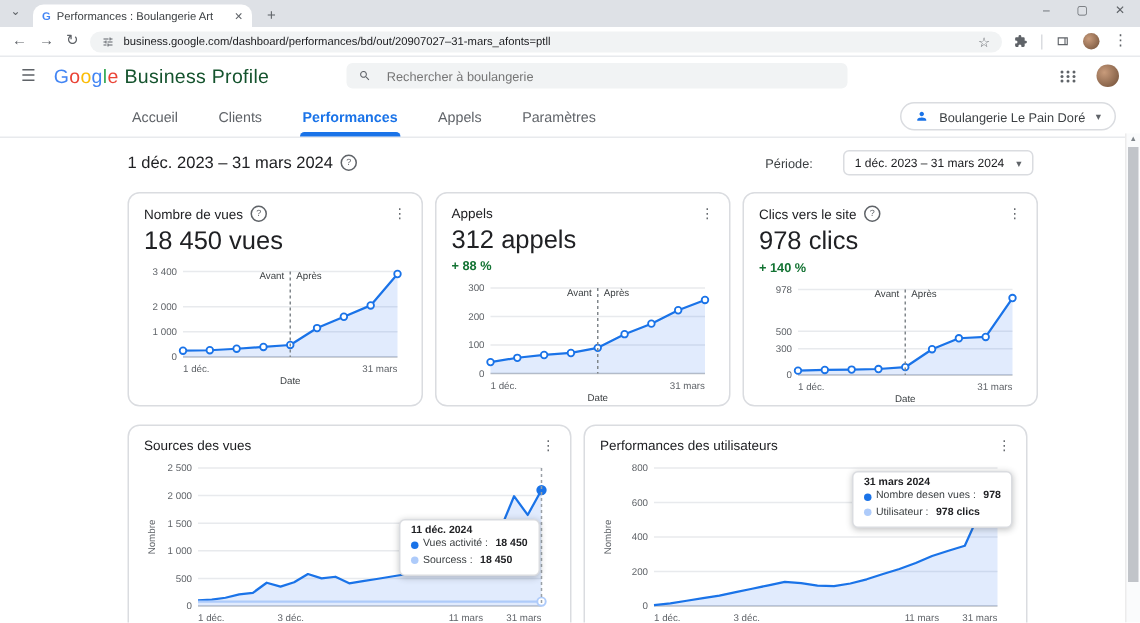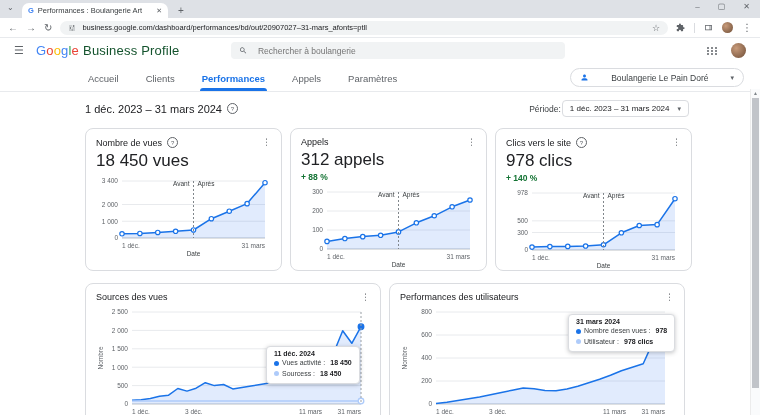--- a/index.html
+++ b/index.html
@@ -42,28 +42,28 @@
   .avatar-md{width:15px;height:15px;border-radius:50%;
              background:radial-gradient(circle at 35% 35%, #c89b7b, #6d4c35);}
   
   .nav-row{height:28px;border-bottom:1px solid #e8eaed;position:relative;}
   .tabs{display:flex;gap:27px;margin-left:88px;height:100%;align-items:flex-end;}
   .nav-tab{font-size:9.5px;color:#5f6368;padding-bottom:7px;position:relative;}
   .nav-tab.active{color:#1a73e8;font-weight:700;}
   .nav-tab.active::after{content:"";position:absolute;left:-2px;right:-2px;bottom:0;height:3px;
                          background:#1a73e8;border-radius:3px 3px 0 0;}
   .account-chip{position:absolute;right:16px;top:5px;height:17px;border:1px solid #dadce0;border-radius:11px;
-                display:flex;align-items:center;gap:22px;padding:0 9px;font-size:8.5px;color:#3c4043;background:#fff;}
+                display:flex;align-items:center;gap:7px;padding:0 9px;font-size:8.5px;color:#3c4043;background:#fff;}
   .chip-caret{font-size:7px;color:#5f6368;}
   
   .period-row{position:absolute;top:100px;left:85px;width:604px;display:flex;align-items:center;}
   .period-heading{font-size:11px;color:#202124;display:flex;align-items:center;gap:5px;}
   .help{width:9px;height:9px;border:1px solid #5f6368;border-radius:50%;font-size:6px;color:#5f6368;
         display:inline-flex;align-items:center;justify-content:center;flex:none;}
-  .period-right{margin-left:auto;display:flex;align-items:center;gap:1px;}
+  .period-right{margin-left:auto;display:flex;align-items:center;gap:20px;}
   .period-label{font-size:8.5px;color:#3c4043;}
   .period-select{border:1px solid #dadce0;border-radius:4px;padding:3px 7px;font-size:8px;color:#202124;
                  display:flex;align-items:center;gap:8px;background:#fff;}
   .cards-row1{position:absolute;top:128px;left:85px;display:flex;gap:8px;}
   .cards-row2{position:absolute;top:283px;left:85px;display:flex;gap:8px;}
   .card{background:#fff;border:1px solid #dadce0;border-radius:8px;box-sizing:border-box;
         padding:8px 10px 2px;position:relative;}
   .card.mini{width:197px;height:143px;}
   .card.big{width:296px;height:160px;}
   .card-head{display:flex;align-items:center;gap:5px;font-size:9px;color:#202124;}

